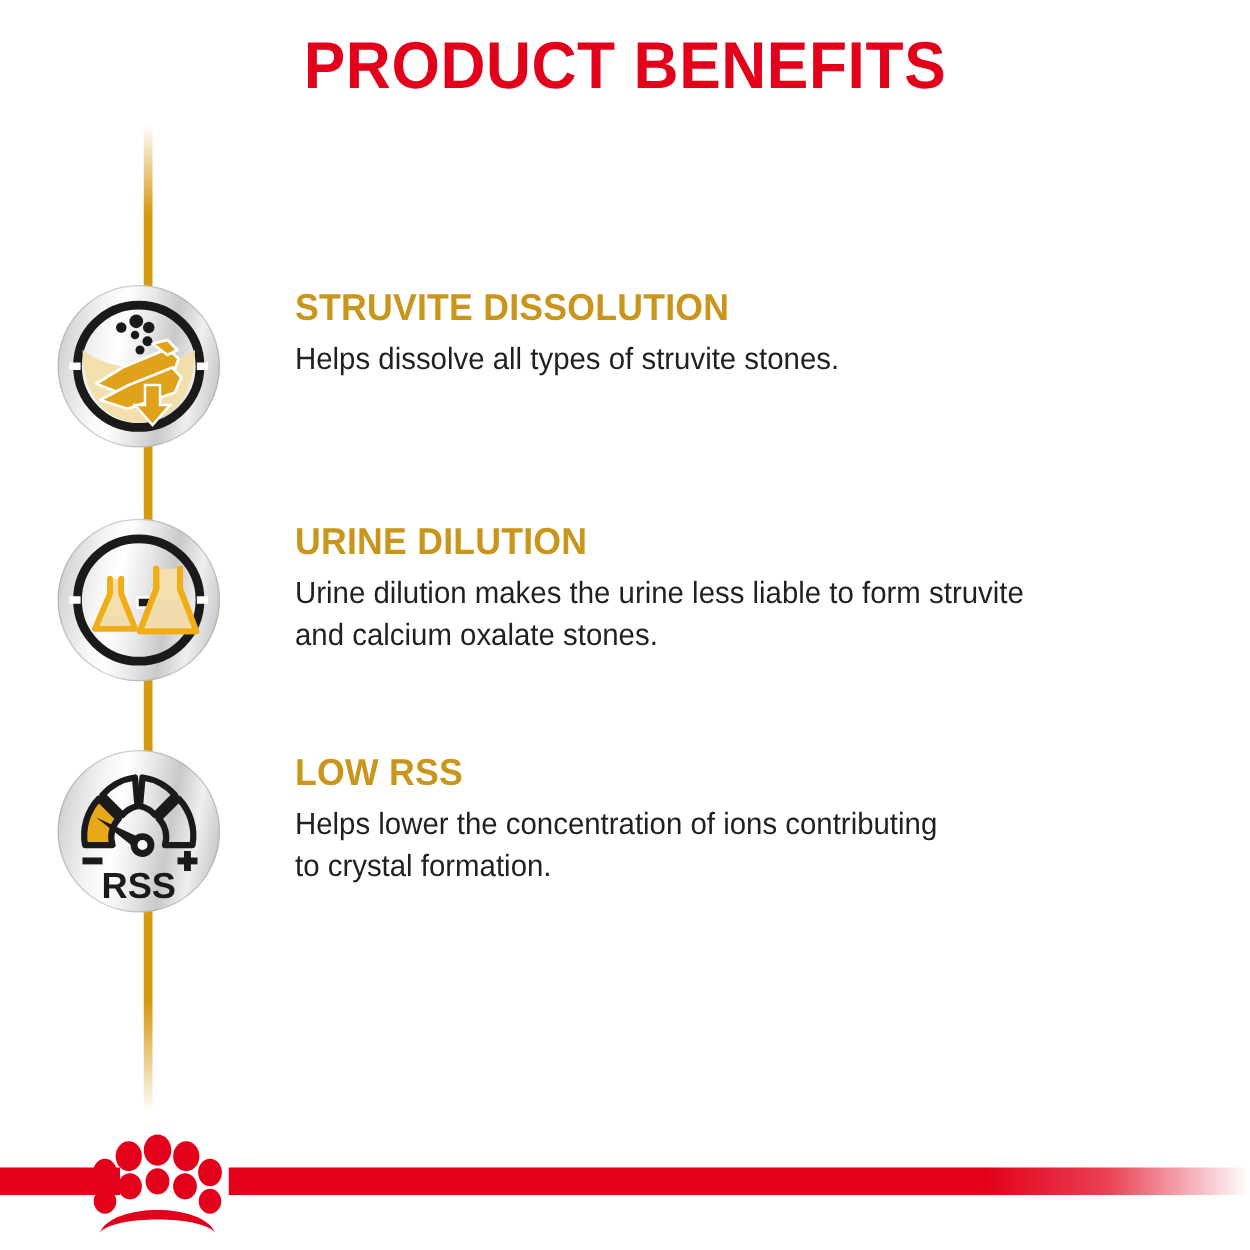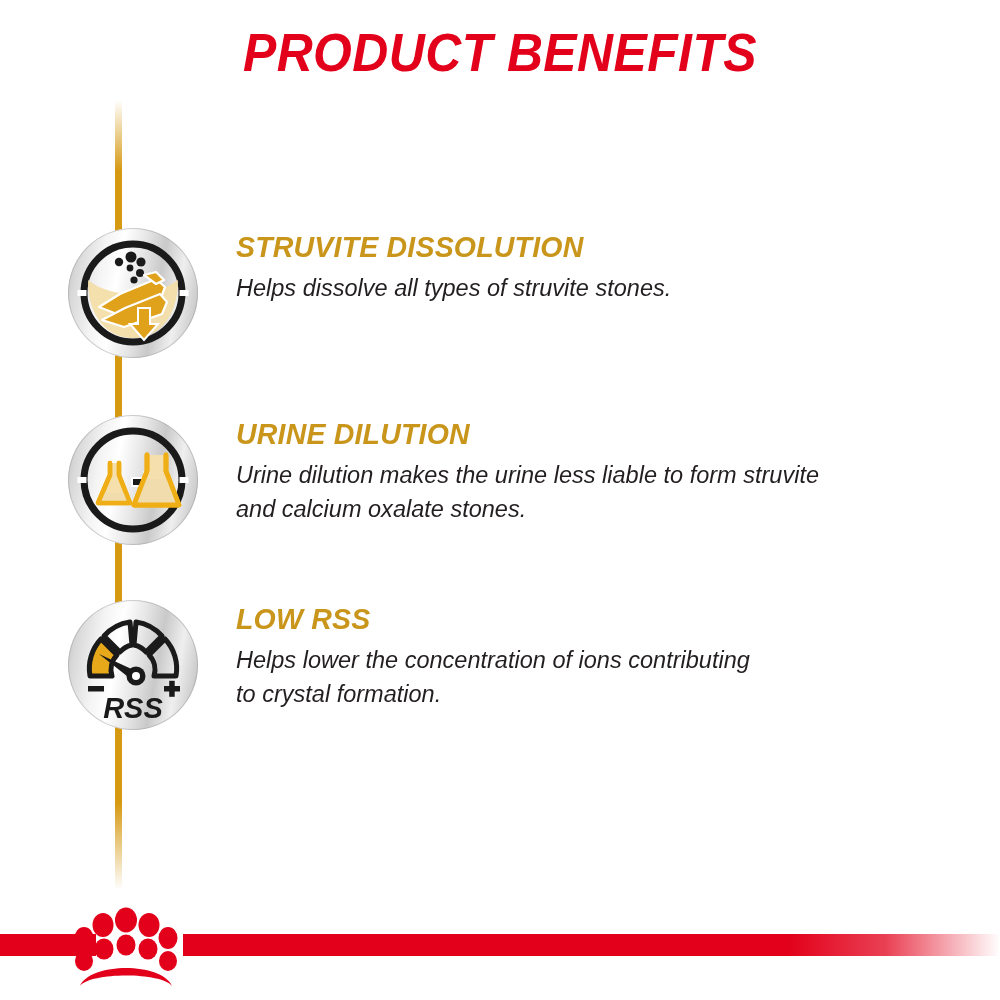--- a/index.html
+++ b/index.html
@@ -9,21 +9,20 @@
   }
   body {
     font-family: "Liberation Sans", sans-serif;
   }
   .page {
     position: relative;
     width: 1000px;
     height: 1000px;
     background: #ffffff;
     overflow: hidden;
-    font-style: italic;
   }
 
   
   .title {
     position: absolute;
     top: 22px;
     left: 0;
     width: 1000px;
     text-align: center;
     font-family: "Liberation Sans Narrow", "Liberation Sans", sans-serif;
@@ -55,21 +54,21 @@
     position: absolute;
     left: 0;
     width: 1000px;
   }
   .benefit.row0 { top: 228px; }
   .benefit.row1 { top: 415px; }
   .benefit.row2 { top: 600px; }
 
   .icon-wrap {
     position: absolute;
-    left: 68px;
+    left: 46px;
     top: 0;
     width: 130px;
     height: 130px;
   }
   .icon-disc {
     position: absolute;
     inset: 0;
     border-radius: 50%;
     background:
       linear-gradient(100deg,

